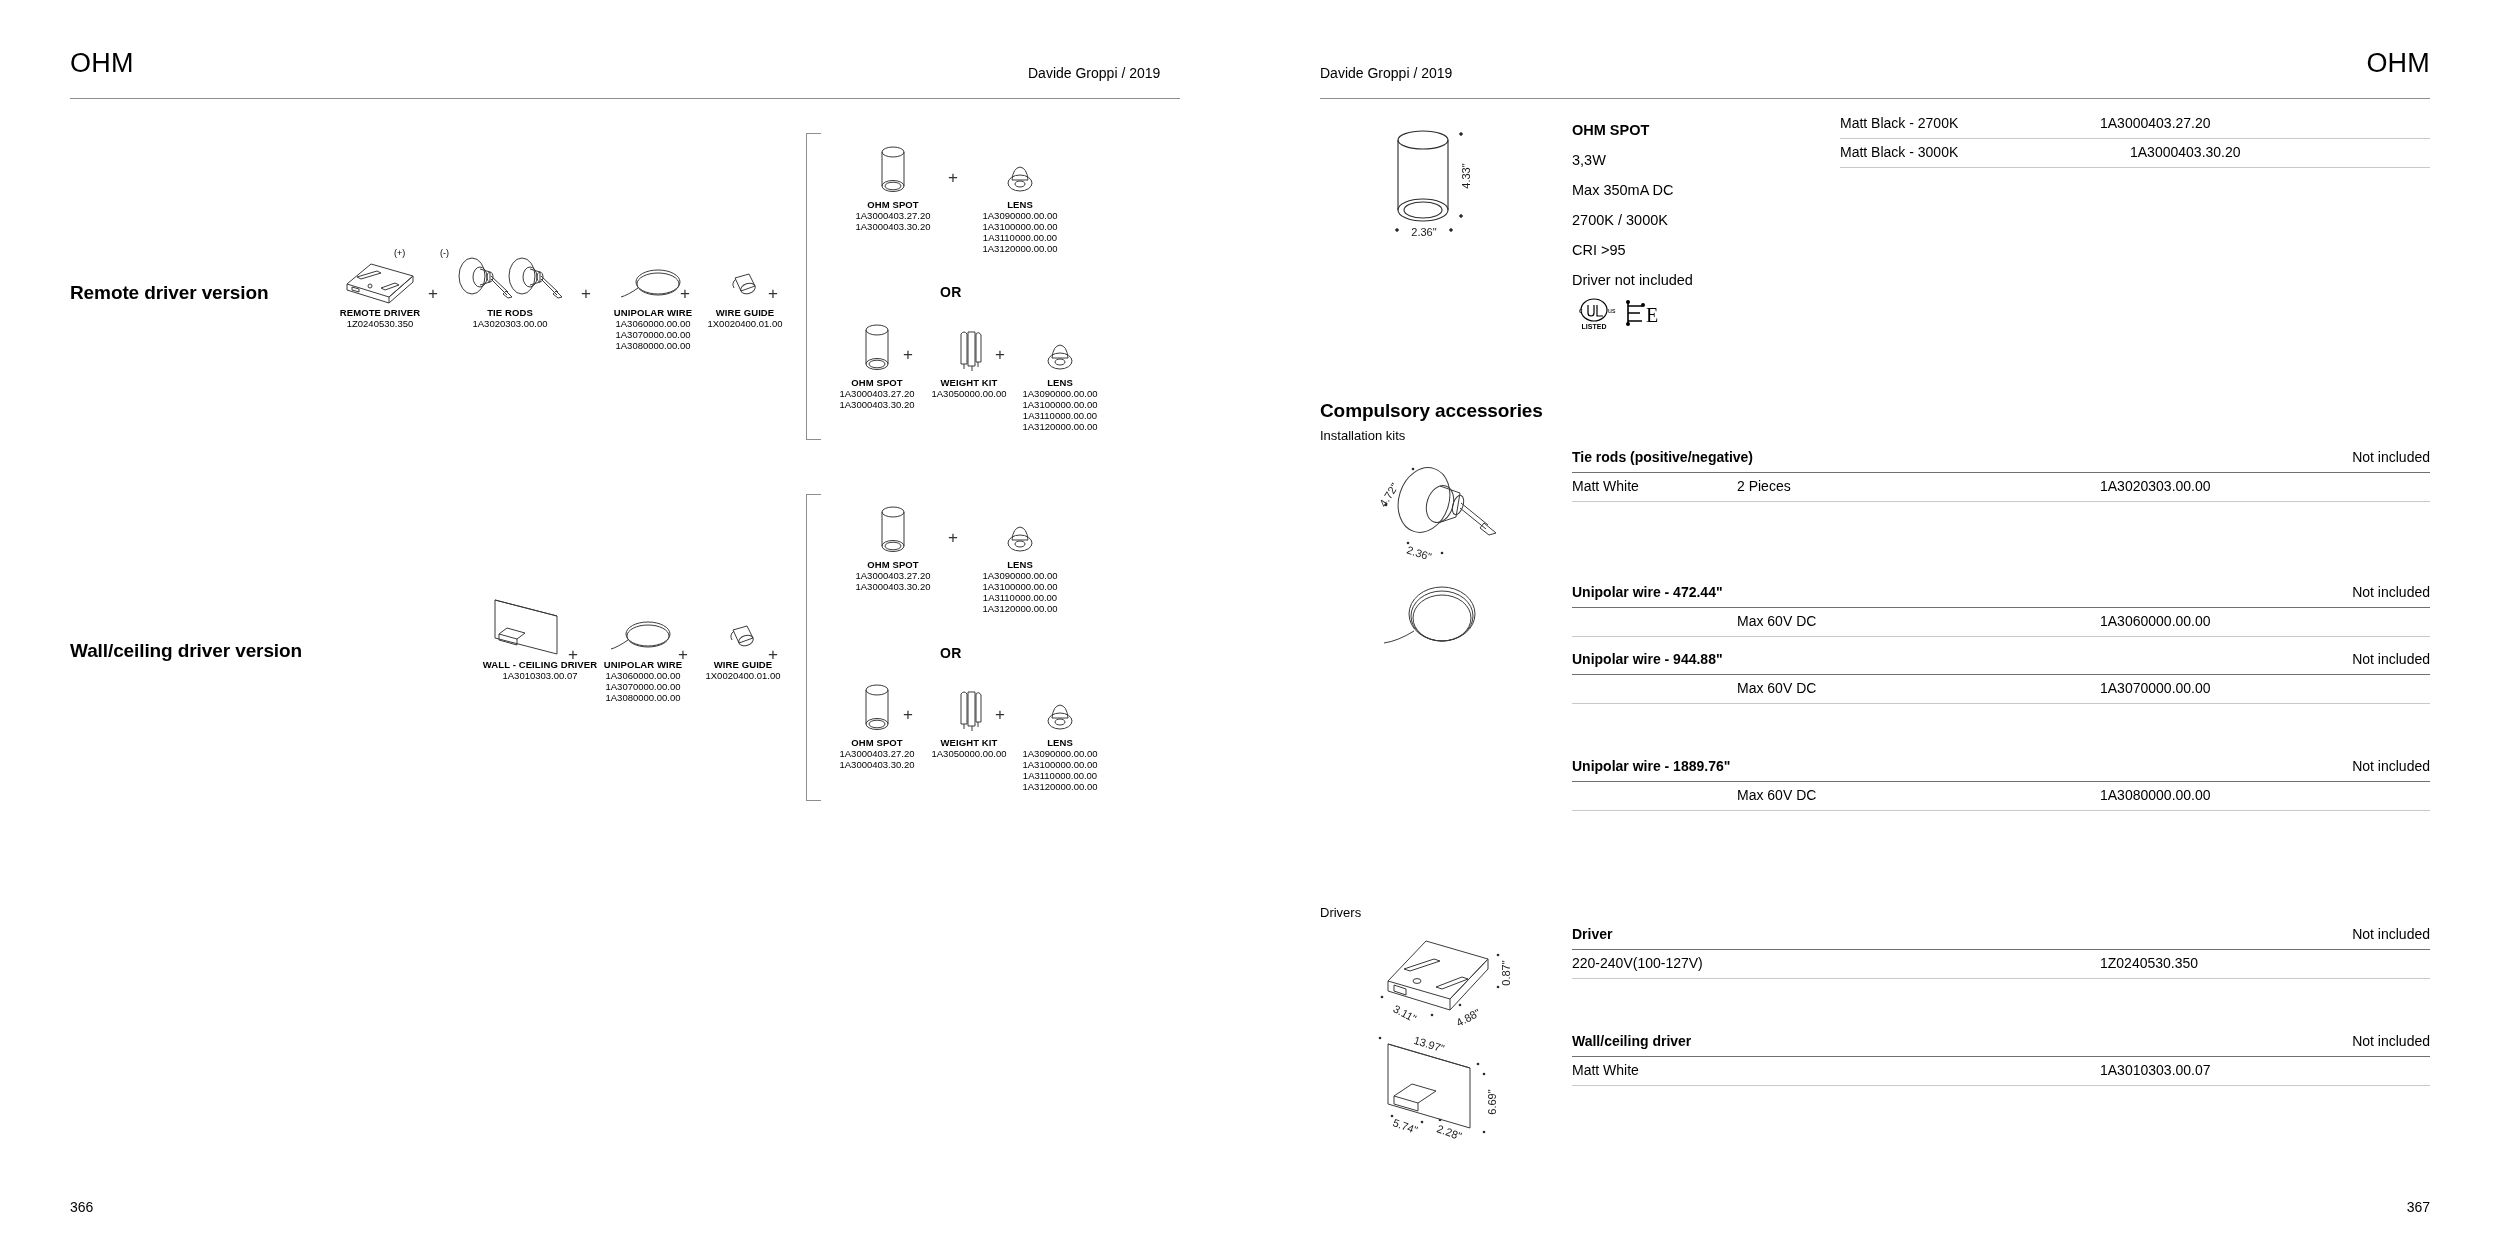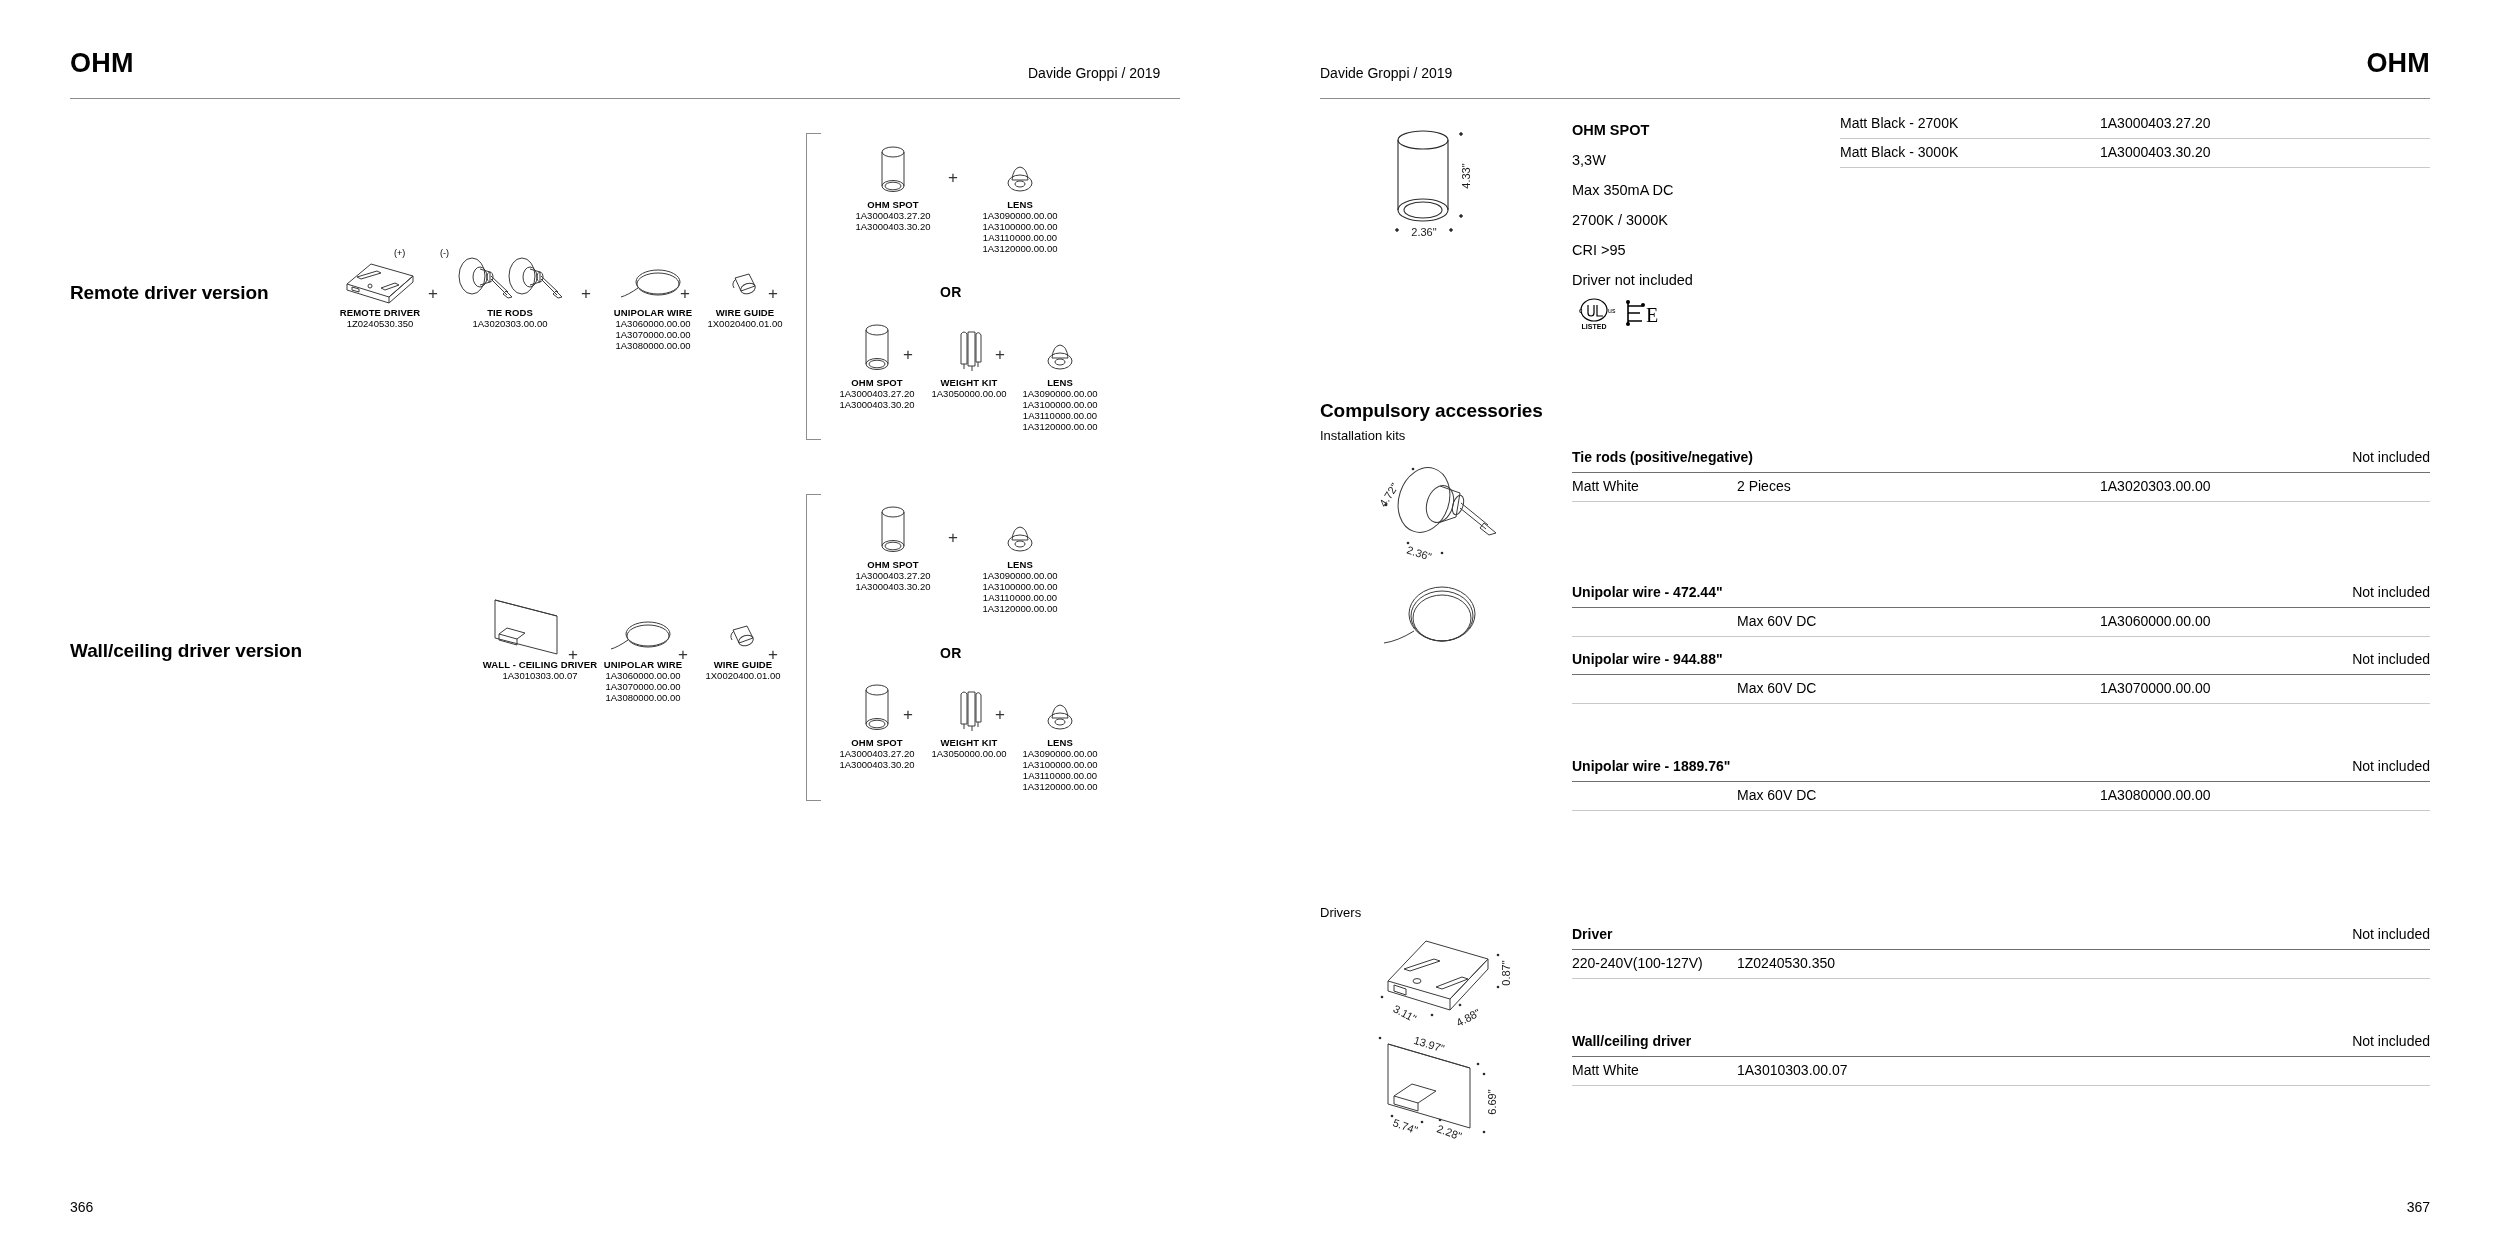--- a/index.html
+++ b/index.html
@@ -4,21 +4,21 @@
 <style>
   html,body{margin:0;padding:0;background:#fff;}
   body{width:2500px;height:1250px;position:relative;overflow:hidden;
        font-family:"Liberation Sans","DejaVu Sans",sans-serif;color:#000;}
 
   .page{position:absolute;top:0;height:1250px;width:1250px;}
   .page-left{left:0;}
   .page-right{left:1250px;}
 
   
-  .hdr-title{position:absolute;font-weight:bold;font-size:27px;letter-spacing:.2px;}
+  .hdr-title{position:absolute;font-weight:normal;font-size:27px;letter-spacing:.2px;}
   .hdr-author{position:absolute;font-size:14px;}
   .hdr-rule{position:absolute;height:1px;background:#8d8d8d;}
 
   .pagenum{position:absolute;bottom:35px;font-size:14px;}
 
   
   .ver-label{position:absolute;font-weight:bold;font-size:19px;letter-spacing:-.1px;}
 
   .part{position:absolute;text-align:center;}
   .part .cap{font-size:9.5px;font-weight:bold;letter-spacing:.1px;line-height:11px;white-space:nowrap;}
@@ -39,21 +39,21 @@
   .spec-title{position:absolute;font-weight:bold;font-size:14.5px;}
   .spec-line{position:absolute;font-size:14.5px;white-space:nowrap;}
 
   .drawing{position:absolute;}
 
   
   .tbl{position:absolute;}
   .tbl .trow{display:flex;align-items:flex-start;border-bottom:1.5px solid #c9c9c9;
              padding:4px 0 5px 0;font-size:14px;line-height:19px;}
   .tbl .trow.head{border-bottom:1.5px solid #6f6f6f;font-weight:bold;padding-top:0;}
-  .tbl .trow.lastrow{border-bottom:1.5px solid #c9c9c9;}
+  .tbl .trow.lastrow{border-bottom:1.5px solid #c9c9c9;justify-content:space-between;}
   .c-name{width:165px;flex:0 0 165px;}
   .c-desc{flex:1 1 auto;}
   .c-code{width:330px;flex:0 0 330px;}
   .c-note{margin-left:auto;text-align:left;font-weight:normal;}
 
   .tbl2 .trow{font-size:14px;}
   .tbl2 .c-name{width:260px;flex:0 0 260px;}
   .tbl2 .c-code{width:300px;flex:0 0 300px;}
 
   .multi{white-space:pre-line;}

